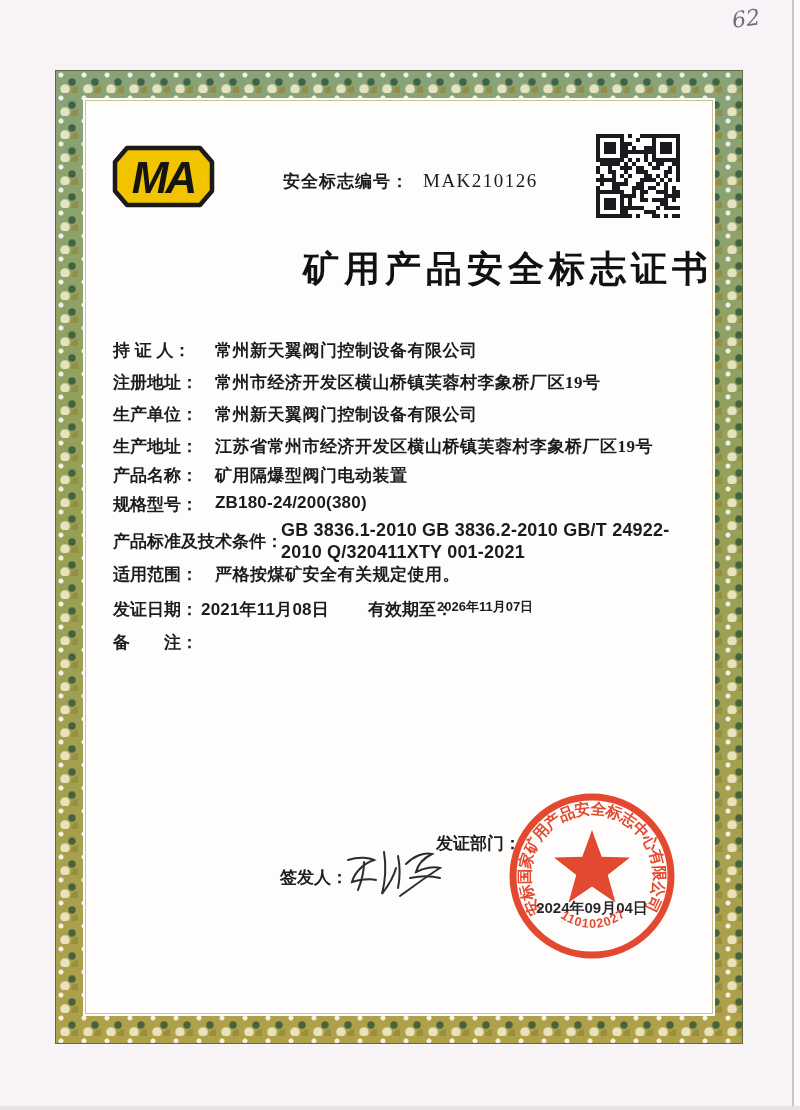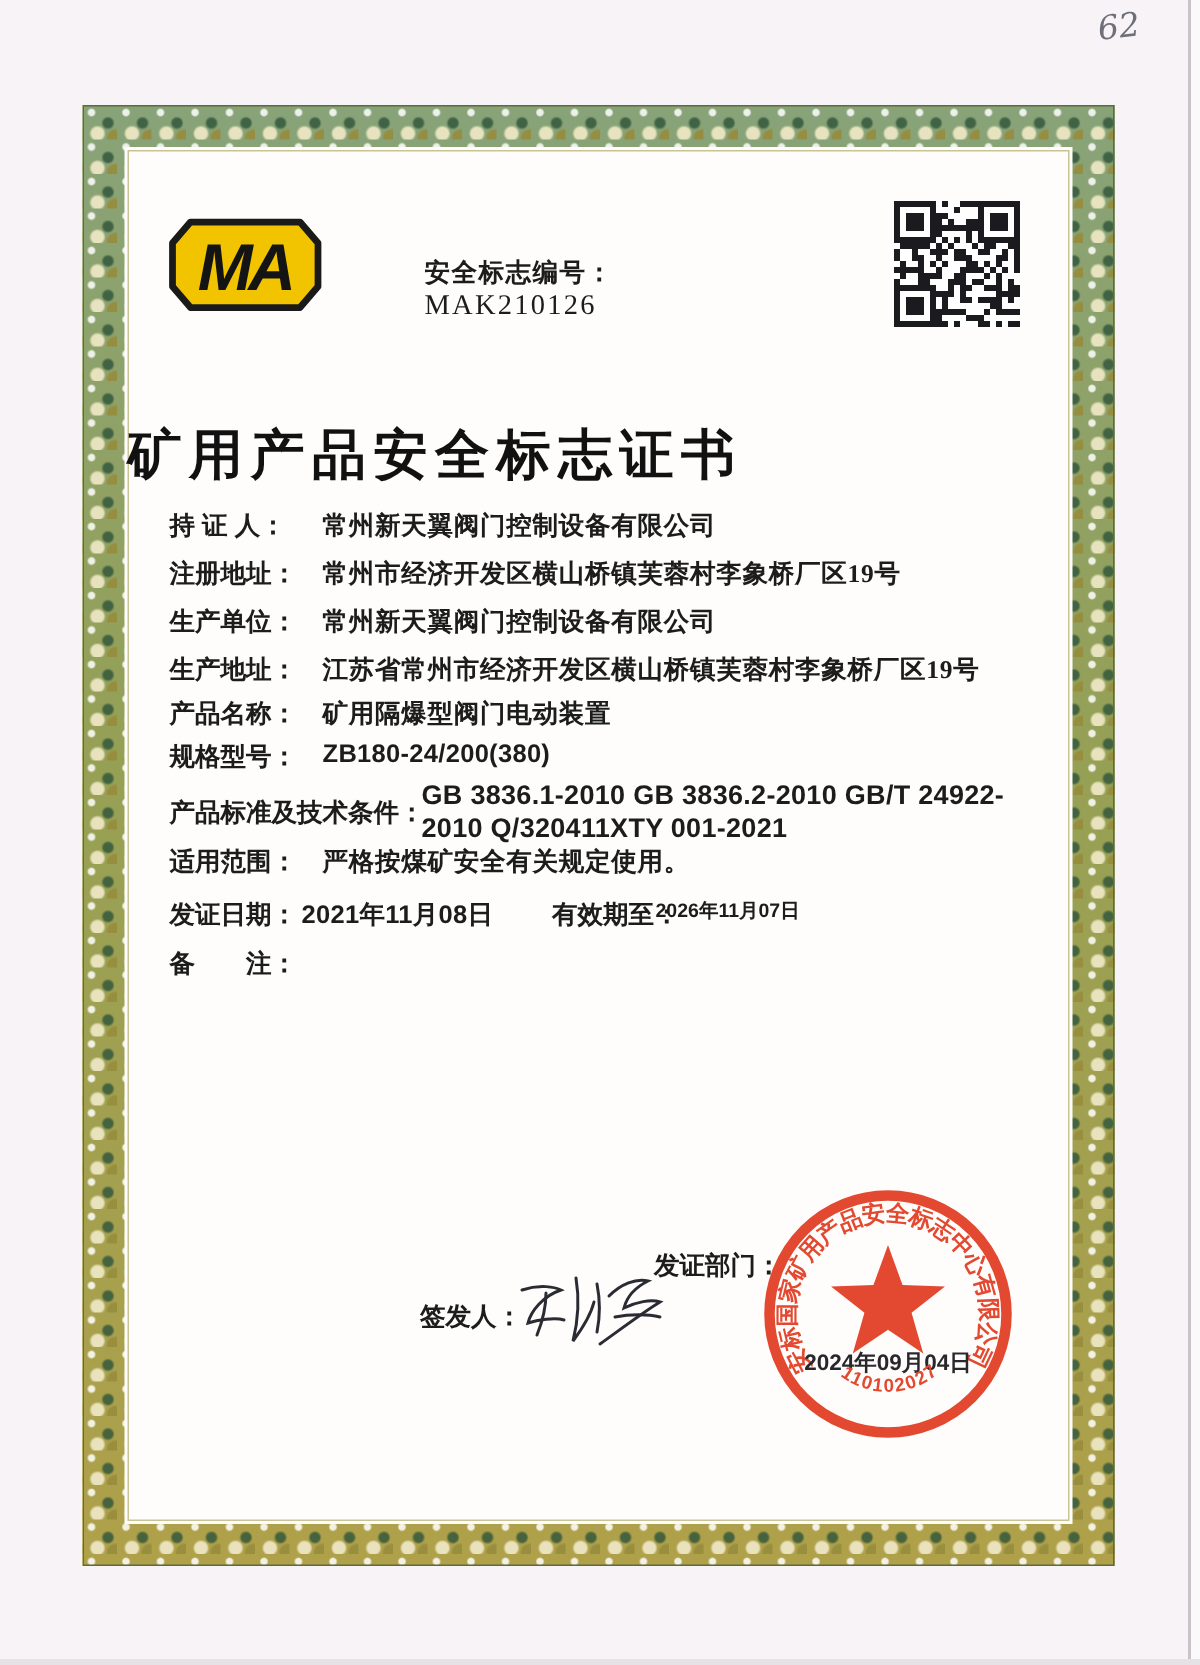--- a/index.html
+++ b/index.html
@@ -33,29 +33,28 @@
   }
   .border-inner {
     position:absolute; left:85px; top:100px; width:628px; height:914px;
     background:#fefdfb; border:1px solid #c9c295;
     box-shadow: 0 0 0 2px #fefdfb;
   }
 
   .ma-logo { position:absolute; left:112px; top:145px; width:118px; height:63px; }
   .qr-box  { position:absolute; left:596px; top:134px; width:84px;  height:84px; }
 
-  .cert-no-line { position:absolute; left:283px; top:170px; display:flex; align-items:baseline;flex-direction:column; }
+  .cert-no-line { position:absolute; left:283px; top:170px; display:flex; align-items:baseline; }
   .cert-no-label { font-weight:700; font-size:17px; letter-spacing:1px; }
-  .cert-no-value { font-family:"Liberation Serif", serif; font-size:19px; letter-spacing:1.5px; }
+  .cert-no-value { font-family:"Liberation Serif", serif; font-size:19px; letter-spacing:1.5px; margin-left:14px; }
 
   .title {
-    position:absolute; left:85px; width:628px; top:245px; text-align:left;
+    position:absolute; left:85px; width:628px; top:245px; text-align:right;
     font-family:"Liberation Serif", serif; font-weight:700; font-size:36px; letter-spacing:5px;
     color:#111;
-    margin-top:34px;
   }
 
   .row { position:absolute; left:113px; width:600px; }
   .row .label { position:absolute; left:0; top:0; font-weight:700; font-size:17px; white-space:pre;text-align:right; }
   .row .value {
     position:absolute; left:102px; top:0; font-family:"Liberation Serif", serif;
     font-weight:700; font-size:17px; letter-spacing:0.5px; white-space:nowrap;
   }
   .row .value.v-sans { font-family:"Liberation Sans", sans-serif; letter-spacing:0.2px; }
   .r1 { top:339px; } .r2 { top:371px; } .r3 { top:403px; } .r4 { top:435px; }

